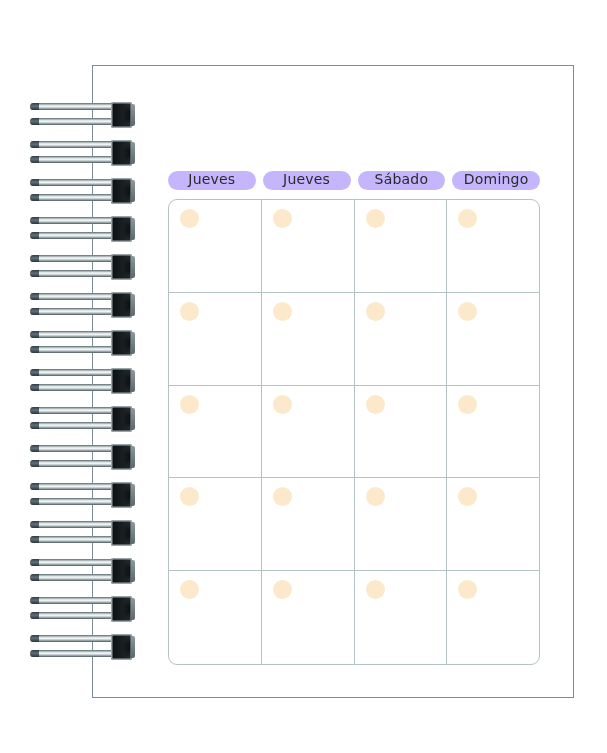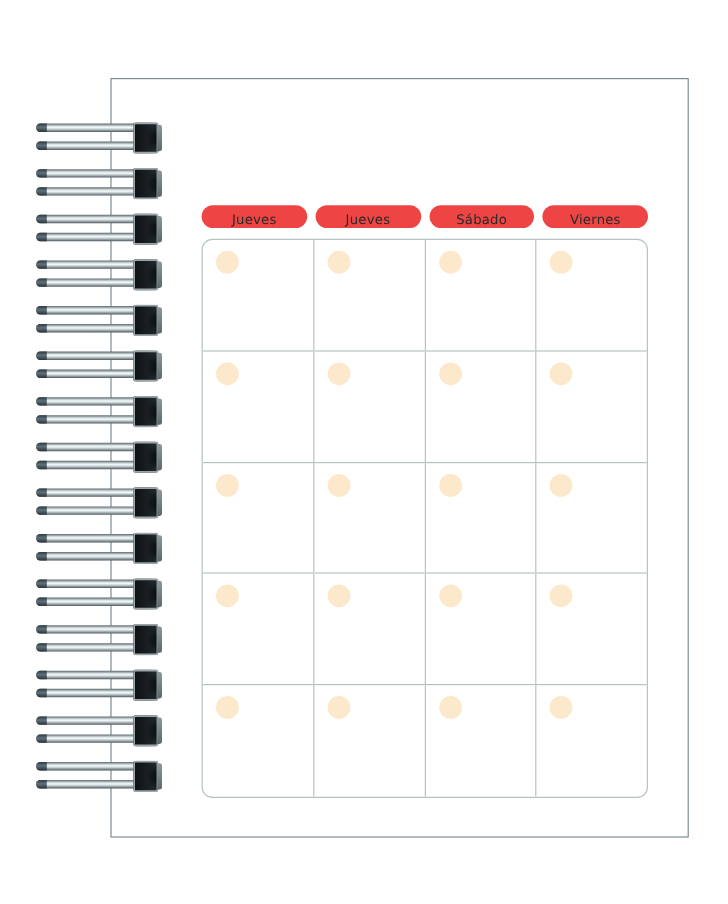--- a/index.html
+++ b/index.html
@@ -104,25 +104,25 @@
     top: 171px;
     width: 372px;
     height: 19px;
     display: flex;
     gap: 7px;
   }
   .day-pill {
     flex: 1 1 0;
     height: 19px;
     border-radius: 10px;
-    background: #ef4444;
+    background: #c4b5fd;
     display: flex;
-    align-items: flex-end;
+    align-items: flex-start;
     justify-content: center;
-    font-size: 11px;
+    font-size: 14px;
     color: #2a2a2a;
     letter-spacing: 0.2px;
     font-family: "DejaVu Sans", sans-serif;
   }
 
   
   #calendar-grid {
     position: absolute;
     left: 168px;
     top: 199px;
@@ -247,21 +247,21 @@
     <div class="day-pill">
       <span>Jueves</span>
     </div>
     <div class="day-pill">
       <span>Jueves</span>
     </div>
     <div class="day-pill">
       <span>Sábado</span>
     </div>
     <div class="day-pill">
-      <span>Viernes</span>
+      <span>Domingo</span>
     </div>
   </div>
 
   <div id="calendar-grid">
       <div class="grid-row">
         <div class="grid-cell">
           <div class="day-dot" style="background: rgb(252, 233, 203);"></div>
         </div>
         <div class="grid-cell">
           <div class="day-dot" style="background: rgb(252, 233, 203);"></div>

